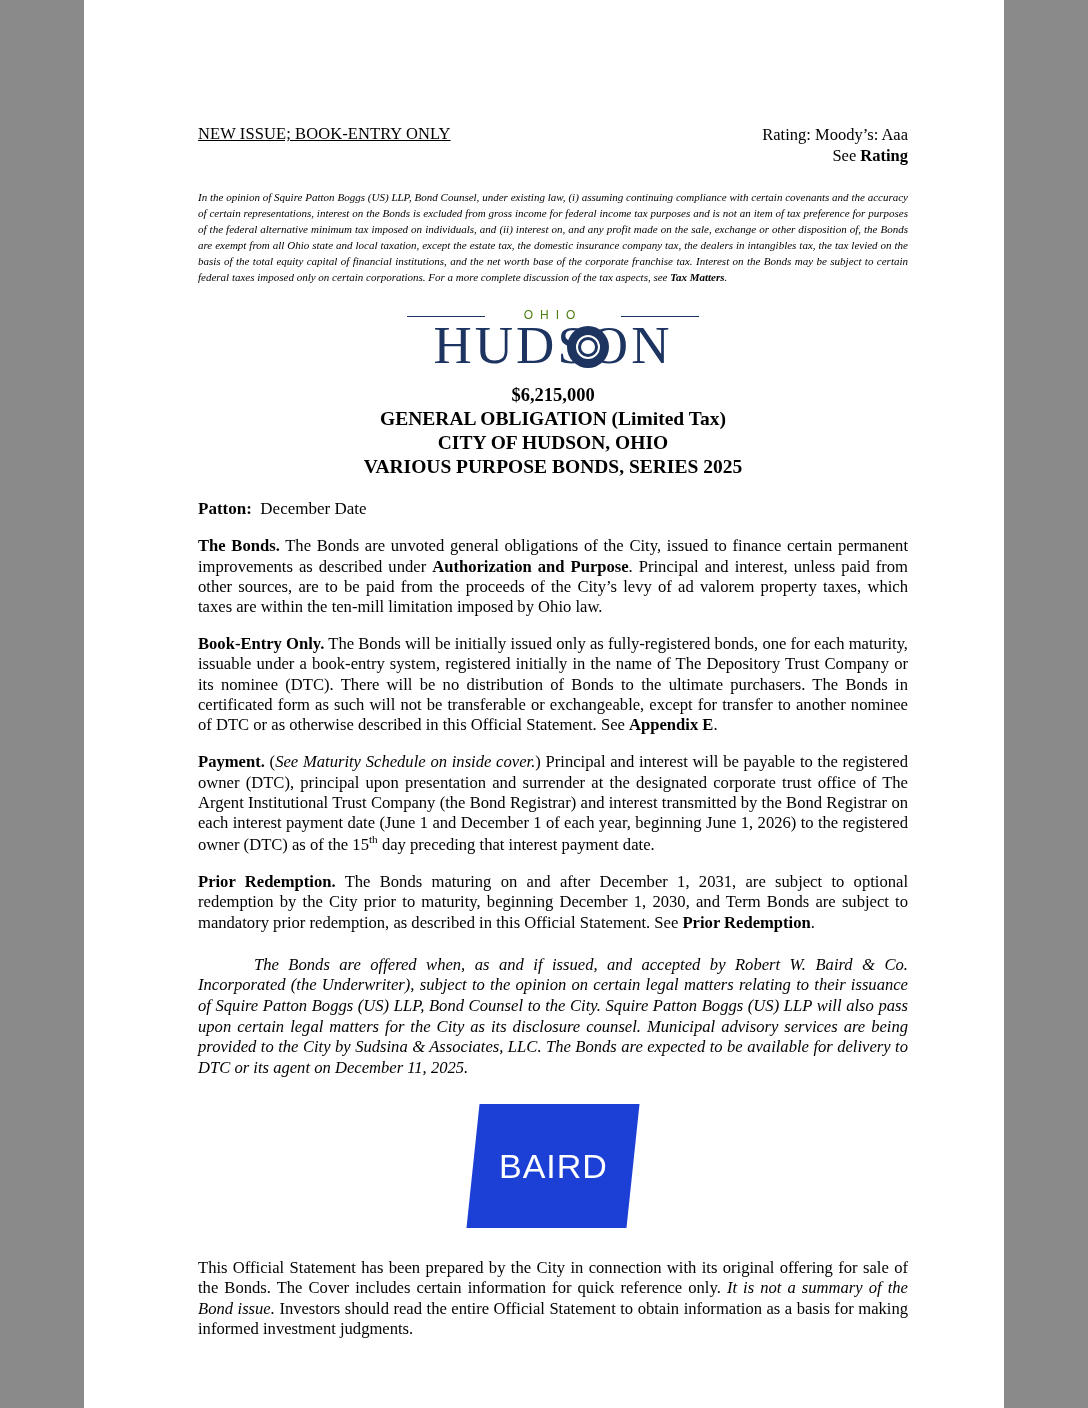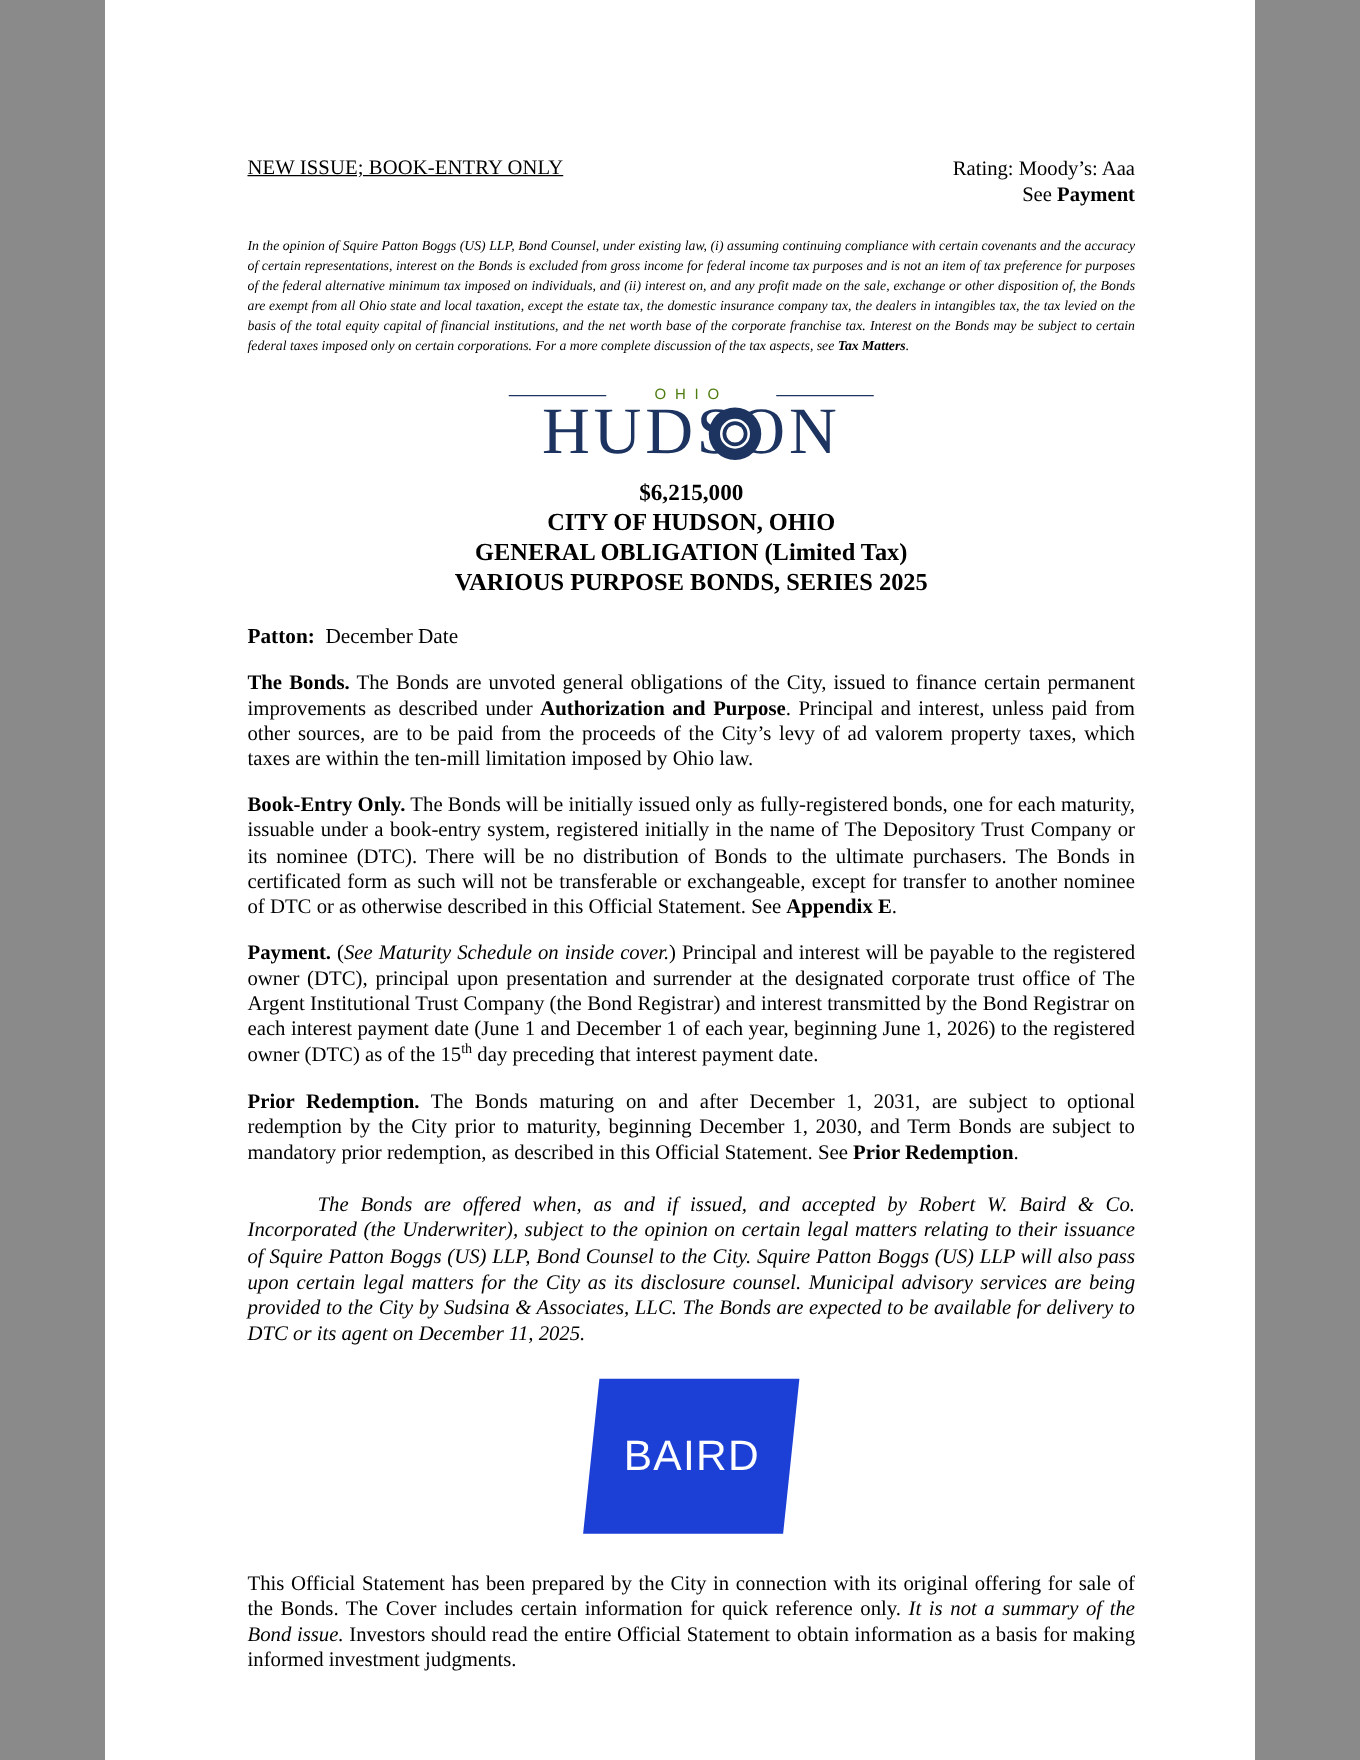--- a/index.html
+++ b/index.html
@@ -203,42 +203,42 @@
 </head>
 <body>
 
 <div class="page">
   <div class="content">
 
     <div class="header-row">
       <div class="header-left">NEW ISSUE; BOOK-ENTRY ONLY</div>
       <div class="header-right">
         <div>Rating: Moody’s: Aaa</div>
-        <div><span>See </span><span class="bold">Payment</span></div>
+        <div><span>See </span><span class="bold">Rating</span></div>
       </div>
     </div>
 
     <div class="opinion"><span>In the opinion of Squire Patton Boggs (US) LLP, Bond Counsel, under existing law, (i) assuming continuing compliance with certain covenants and the accuracy of certain representations, interest on the Bonds is excluded from gross income for federal income tax purposes and is not an item of tax preference for purposes of the federal alternative minimum tax imposed on individuals, and (ii) interest on, and any profit made on the sale, exchange or other disposition of, the Bonds are exempt from all Ohio state and local taxation, except the estate tax, the domestic insurance company tax, the dealers in intangibles tax, the tax levied on the basis of the total equity capital of financial institutions, and the net worth base of the corporate franchise tax.  Interest on the Bonds may be subject to certain federal taxes imposed only on certain corporations.  For a more complete discussion of the tax aspects, see </span><span class="b">Tax Matters</span><span>.</span></div>
 
     <div class="logo-wrap">
       <div class="hudson-logo">
         <div class="hudson-rule-l"></div>
         <div class="hudson-rule-r"></div>
         <div class="hudson-ohio">OHIO</div>
         <div class="hudson-word">HUDSON</div>
         <div class="hudson-seal">
             <div class="hudson-seal-inner"></div>
           </div>
       </div>
     </div>
 
     <div class="title-block">
       <div class="title-amount">$6,215,000</div>
+      <div class="title-line">GENERAL OBLIGATION (Limited Tax)</div>
       <div class="title-line">CITY OF HUDSON, OHIO</div>
-      <div class="title-line">GENERAL OBLIGATION (Limited Tax)</div>
       <div class="title-line">VARIOUS PURPOSE BONDS, SERIES 2025</div>
     </div>
 
     <div class="dated"><span class="lbl">Patton:</span>&nbsp; <span>December Date</span></div>
 
     <p class="body"><span class="lbl">The Bonds.</span><span>  The Bonds are unvoted general obligations of the City, issued to finance certain permanent improvements as described under </span><span class="b">Authorization and Purpose</span><span>.  Principal and interest, unless paid from other sources, are to be paid from the proceeds of the City’s levy of ad valorem property taxes, which taxes are within the ten-mill limitation imposed by Ohio law.</span></p>
 
     <p class="body"><span class="lbl">Book-Entry Only.</span><span>  The Bonds will be initially issued only as fully-registered bonds, one for each maturity, issuable under a book-entry system, registered initially in the name of The Depository Trust Company or its nominee (DTC).  There will be no distribution of Bonds to the ultimate purchasers.  The Bonds in certificated form as such will not be transferable or exchangeable, except for transfer to another nominee of DTC or as otherwise described in this Official Statement.  See </span><span class="b">Appendix E</span><span>.</span></p>
 
     <p class="body"><span class="lbl">Payment.</span><span>  (</span><span class="i">See Maturity Schedule on inside cover.</span><span>)</span><span>  Principal and interest will be payable to the registered owner (DTC), principal upon presentation and surrender at the designated corporate trust office of The Argent Institutional Trust Company (the Bond Registrar) and interest transmitted by the Bond Registrar on each interest payment date (June 1 and December 1 of each year, beginning June 1, 2026) to the registered owner (DTC) as of the 15</span><sup>th</sup><span> day preceding that interest payment date.</span></p>

